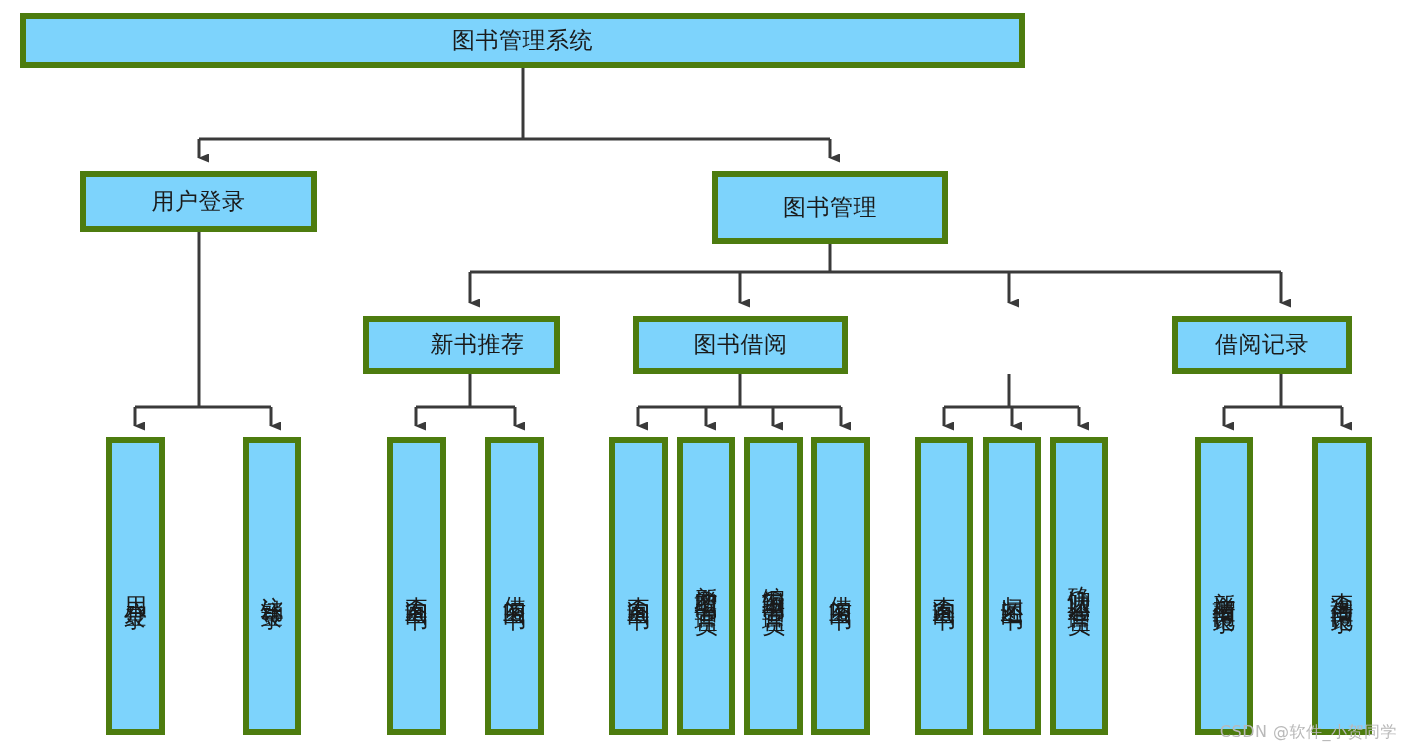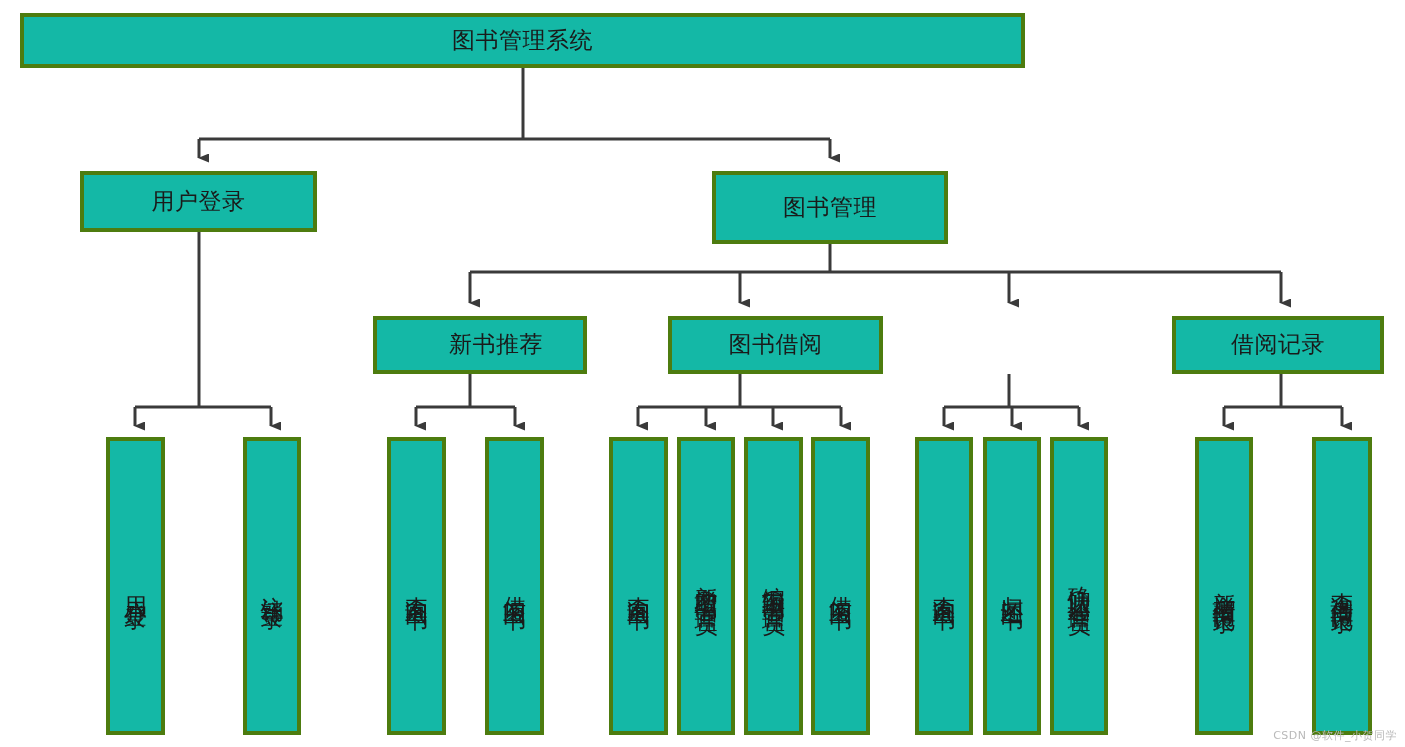--- a/index.html
+++ b/index.html
@@ -22,22 +22,22 @@
     position: absolute;
     left: 0;
     top: 0;
     width: 1405px;
     height: 747px;
     pointer-events: none;
   }
   .node {
     position: absolute;
     box-sizing: border-box;
-    background: #14b8a6;
-    border: 4px solid #4d7c0f;
+    background: #7dd3fc;
+    border: 6px solid #4d7c0f;
     display: flex;
     align-items: center;
     justify-content: center;
     color: #1a1a1a;
   }
   .node .lbl {
     display: block;
     text-align: center;
     line-height: 1.12;
     white-space: pre;
@@ -54,21 +54,21 @@
     writing-mode: vertical-rl;
     text-orientation: upright;
     font-size: 23px;
     letter-spacing: 4px;
     line-height: 1;
   }
   #watermark {
     position: absolute;
     right: 8px;
     bottom: 4px;
-    font-size: 11px;
+    font-size: 16px;
     color: #b9b9b9;
     letter-spacing: 0.5px;
     white-space: nowrap;
     user-select: none;
   }
 </style>
 </head>
 <body>
 
 <div id="canvas">
@@ -127,27 +127,27 @@
     <span class="lbl">图书管理系统</span>
   </div>
 
   <div class="node horiz" style="left: 80px; top: 171px; width: 237px; height: 61px;">
     <span class="lbl">用户登录</span>
   </div>
   <div class="node horiz" style="left: 712px; top: 171px; width: 236px; height: 73px;">
     <span class="lbl">图书管理</span>
   </div>
 
-  <div class="node horiz" style="left: 373px; top: 316px; width: 214px; height: 58px; padding-left: 32px;">
+  <div class="node horiz" style="left: 363px; top: 316px; width: 197px; height: 58px; padding-left: 32px;">
     <span class="lbl">新书推荐</span>
   </div>
-  <div class="node horiz" style="left: 633px; top: 316px; width: 215px; height: 58px; margin-left: 35px;">
+  <div class="node horiz" style="left: 633px; top: 316px; width: 215px; height: 58px;">
     <span class="lbl">图书借阅</span>
   </div>
-  <div class="node horiz" style="left: 1172px; top: 316px; width: 212px; height: 58px;">
+  <div class="node horiz" style="left: 1172px; top: 316px; width: 180px; height: 58px;">
     <span class="lbl">借阅记录</span>
   </div>
 
   <div class="node vert" style="left: 106px; top: 437px; width: 59px; height: 298px;">
     <span class="lbl">用户登录</span>
   </div>
   <div class="node vert" style="left: 243px; top: 437px; width: 58px; height: 298px;">
     <span class="lbl">注销登录</span>
   </div>
   <div class="node vert" style="left: 387px; top: 437px; width: 59px; height: 298px;">

